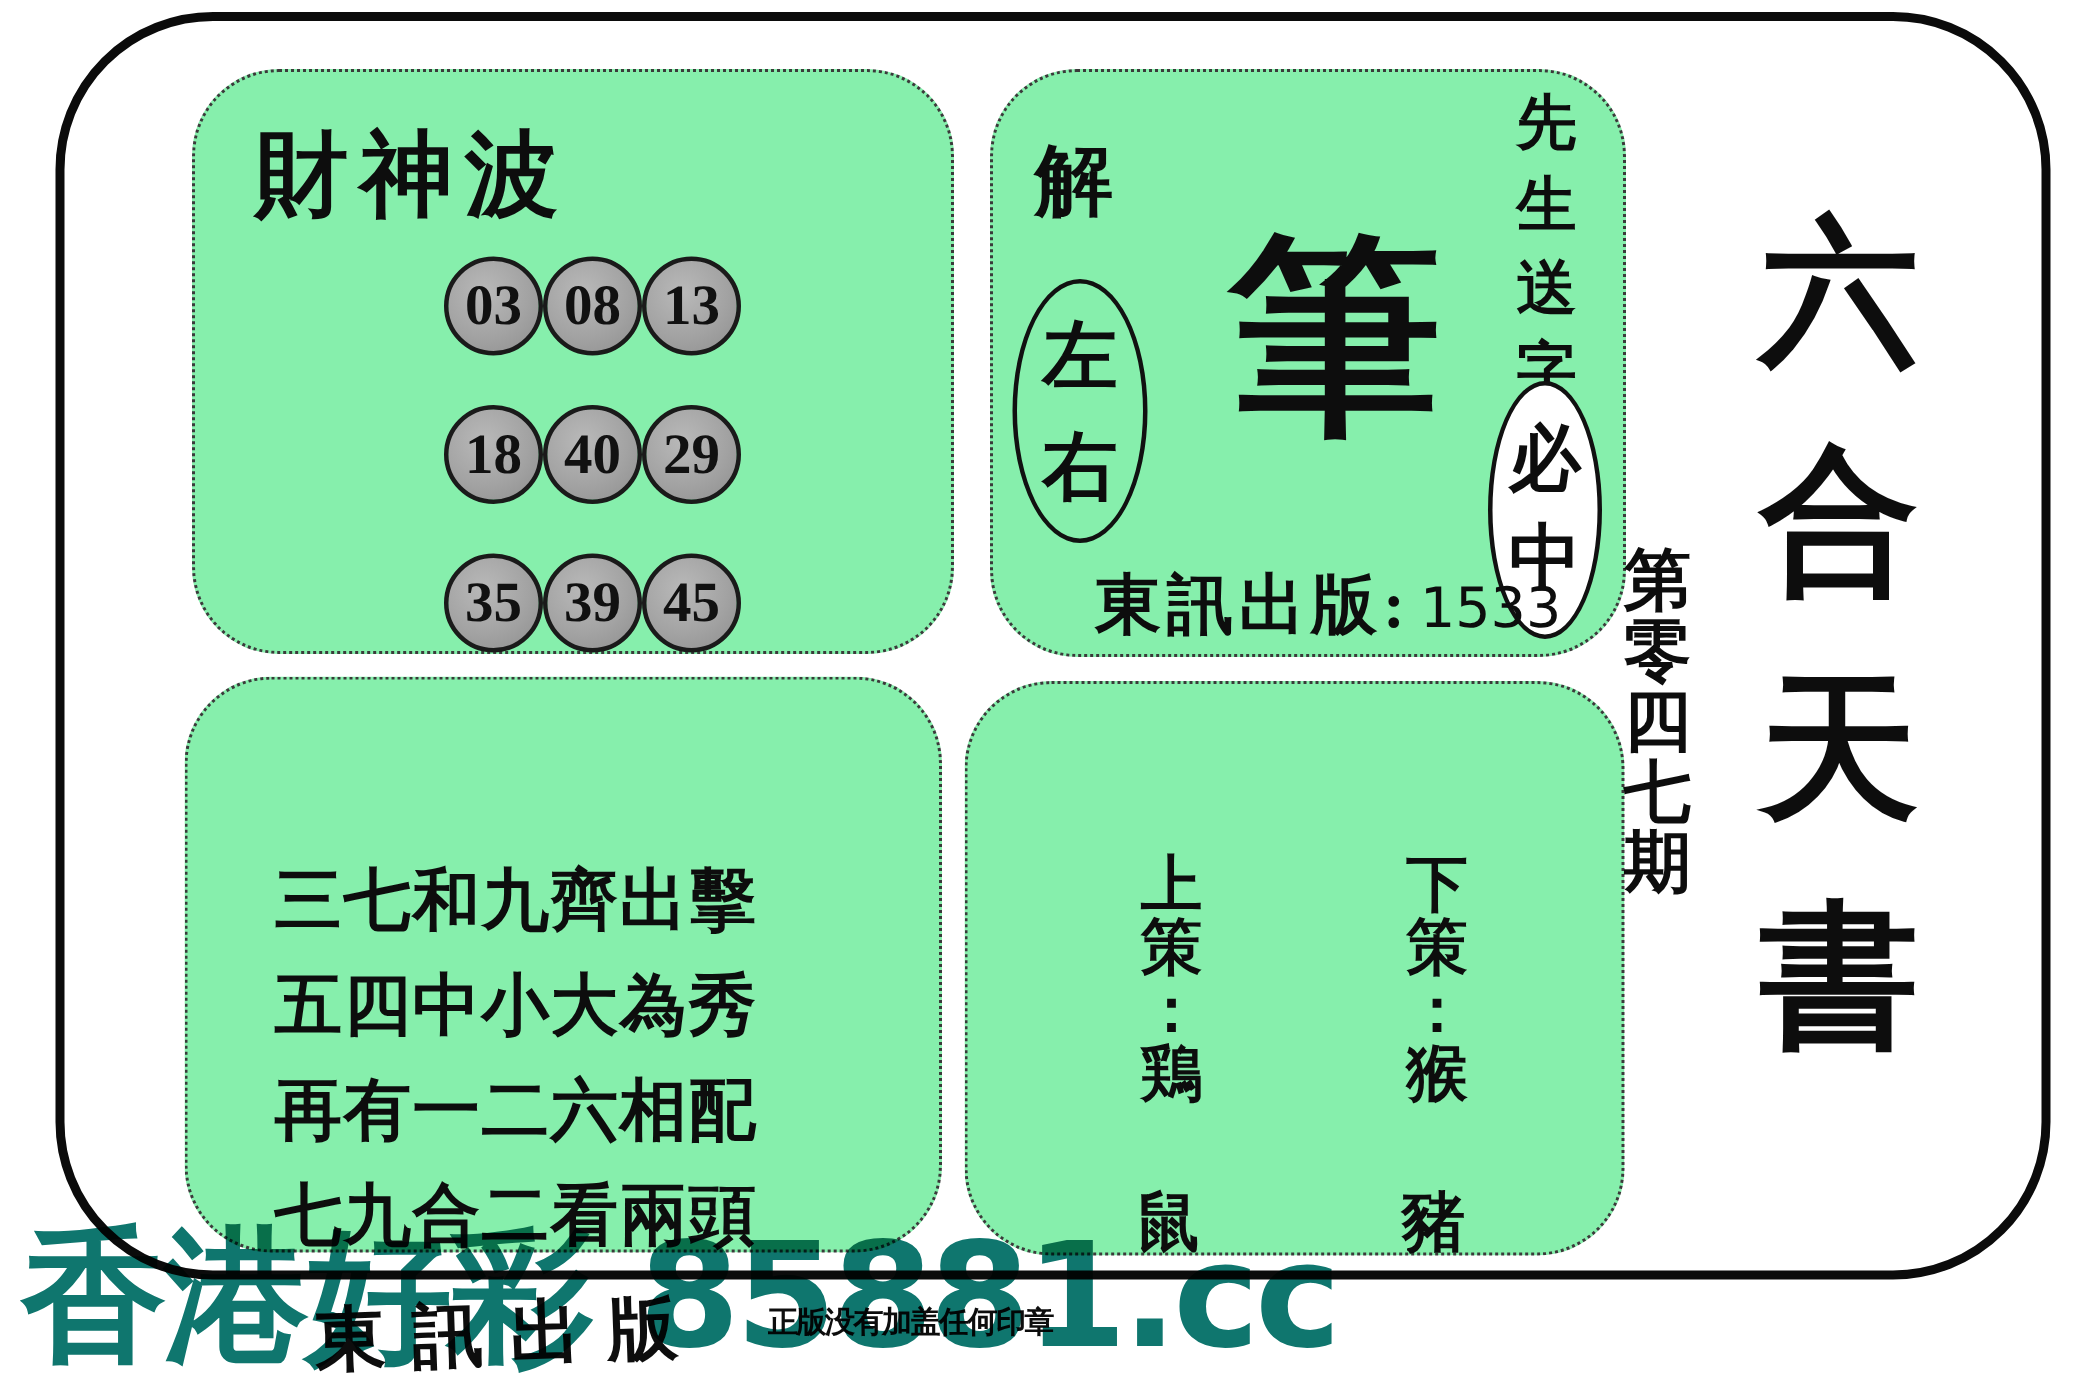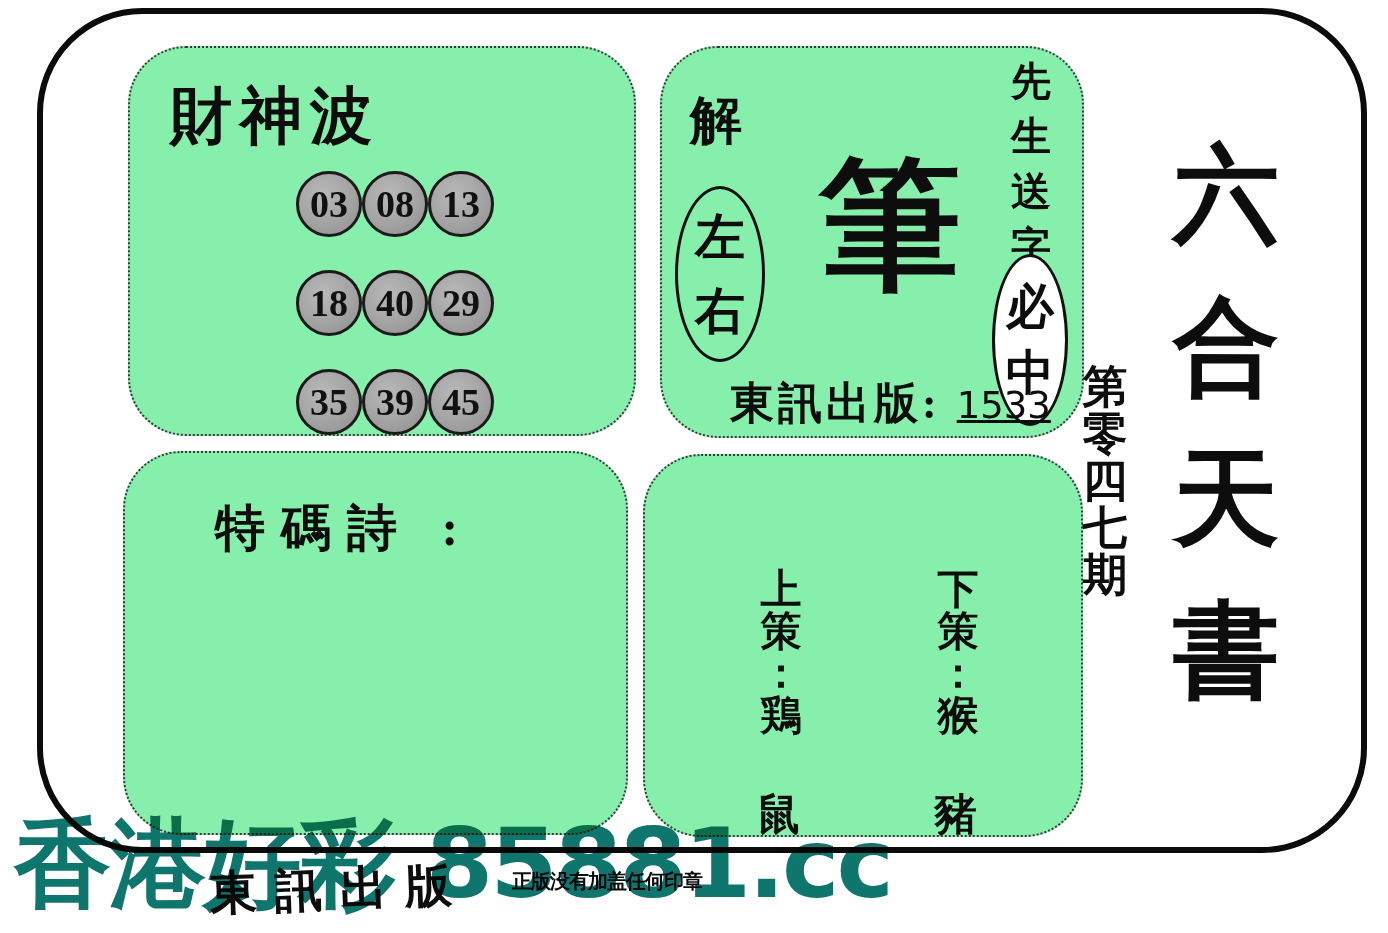--- a/index.html
+++ b/index.html
@@ -58,21 +58,21 @@
   .sender-col { position:absolute; left:346px; top:6px; width:46px; text-align:center; }
   .sender-col .vchar { font-size:40px; font-weight:600; line-height:55px; }
   .must-oval {
     position:absolute; left:330px; top:206px; width:76px; height:172px;
     border:3px solid #111; border-radius:50%; background:#fff;
     display:flex; flex-direction:column; align-items:center; justify-content:center;
   }
   .must-oval .vchar { font-size:48px; font-weight:600; line-height:66px; }
   .code-row { position:absolute; left:68px; top:326px; white-space:nowrap; display:flex; align-items:baseline; }
   .code-label { font-size:44px; font-weight:900; letter-spacing:4px; }
-  .code-value { font-size:37px; font-family:"DejaVu Sans", sans-serif; margin-left:16px;text-decoration:underline; }
+  .code-value { font-size:37px; font-family:"DejaVu Sans", sans-serif; margin-left:6px; }
 
   
   .poem-title {
     position:absolute; left:90px; top:42px;
     font-size:50px; font-weight:900; letter-spacing:16px; white-space:nowrap;
   }
   .poem-lines { position:absolute; left:58px; top:112px; }
   .poem-line { font-size:45px; font-weight:600; line-height:70px; letter-spacing:1px; white-space:nowrap; }
 
   
@@ -157,21 +157,26 @@
       <span class="vchar">必</span>
       <span class="vchar">中</span>
     </div>
     <div class="code-row">
       <span class="code-label">東訊出版:</span>
       <span class="code-value">1533</span>
     </div>
   </div>
 
   <div class="panel panel-poem">
-    <div class="poem-title">特碼詩 :</div>
+    <div class="poem-lines">
+      <div class="poem-line">三七和九齊出擊</div>
+      <div class="poem-line">五四中小大為秀</div>
+      <div class="poem-line">再有一二六相配</div>
+      <div class="poem-line">七九合二看兩頭</div>
+    </div>
   </div>
 
   <div class="panel panel-zodiac">
     <div class="z-col z-col-left">
       <span class="vchar">上</span>
       <span class="vchar">策</span>
       <span class="vchar">：</span>
       <span class="vchar">鶏</span>
     </div>
     <div class="z-col z-col-right">

